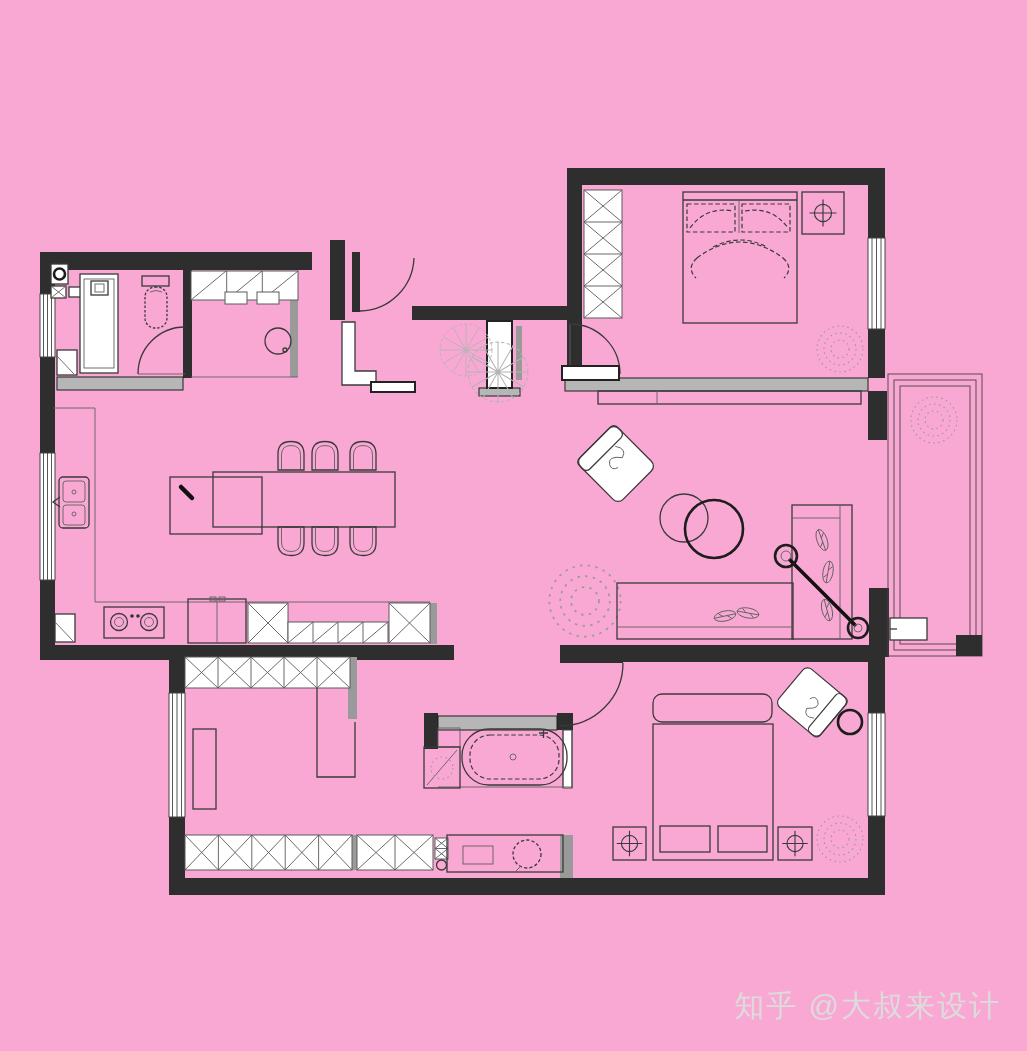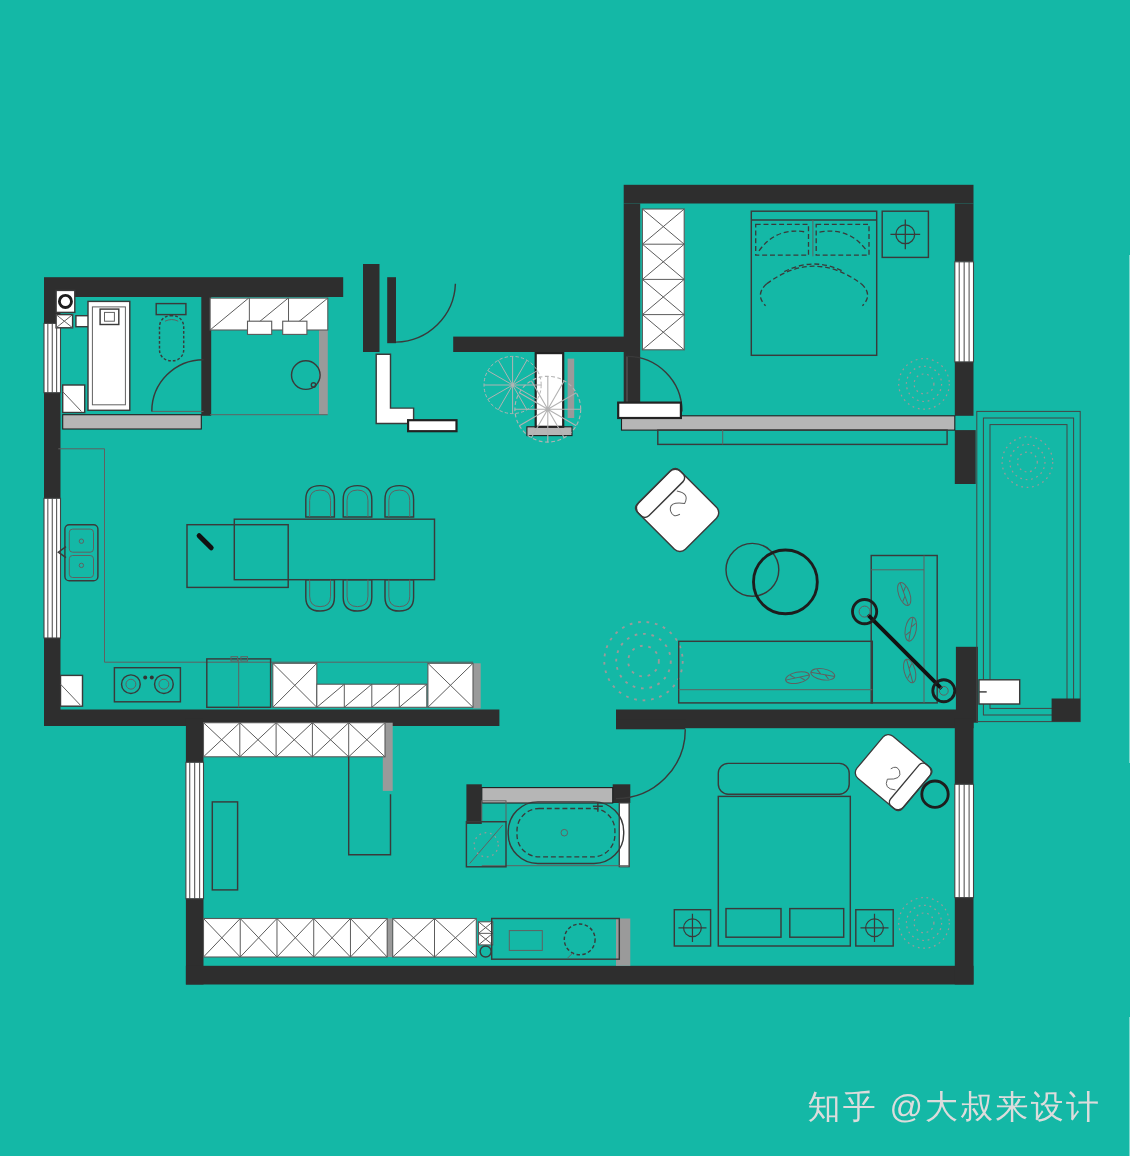--- a/index.html
+++ b/index.html
@@ -1,16 +1,16 @@
 <!DOCTYPE html>
 <html><head>
 <meta charset="utf-8">
 <style>
   html,body{margin:0;padding:0;background:#fff;}
-  .stage{position:relative;width:1027px;height:1051px;background:#14b8a6;overflow:hidden;
+  .stage{position:relative;width:1027px;height:1051px;background:#f9a8d4;overflow:hidden;
          font-family:"Liberation Sans",sans-serif;}
   svg{display:block}
   
   .w  {fill:#2e2e2e;stroke:none;}                                   
   .g  {fill:#b6b6b6;stroke:#1f1f1f;stroke-width:1;}                 
   .gq {fill:#9a9a9a;stroke:none;}                                   
   .f  {fill:#ffffff;stroke:#3a3a3a;stroke-width:1.3;}               
   .f2 {fill:#ffffff;stroke:#222;stroke-width:2;}
   .l  {fill:none;stroke:#3a3a3a;stroke-width:1.3;}
   .t  {fill:none;stroke:#606060;stroke-width:0.9;}

